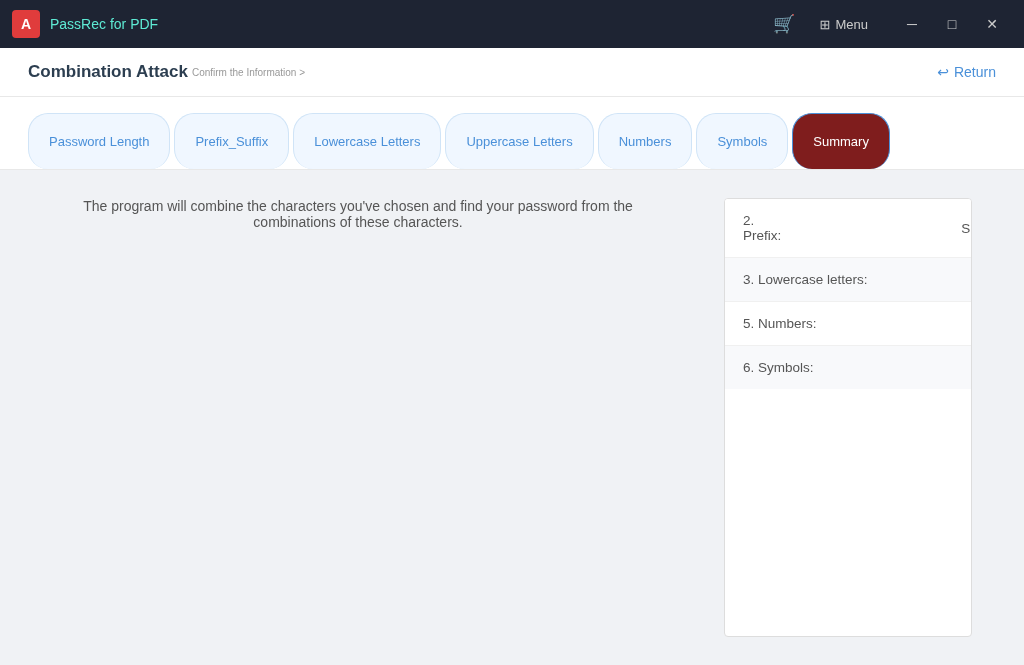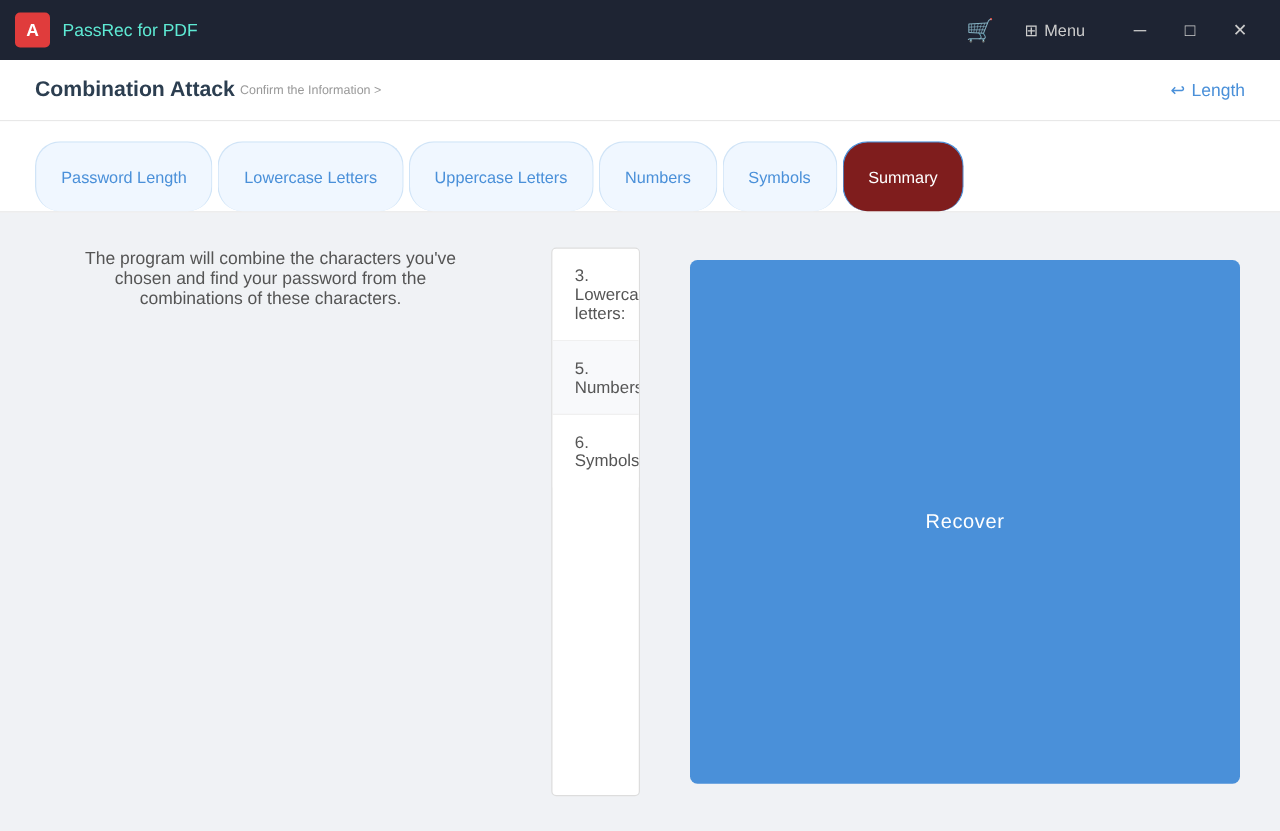--- a/index.html
+++ b/index.html
@@ -261,54 +261,56 @@
 
 <div class="main-content">
 
   <div class="top-bar">
     <div class="breadcrumb">
       <span class="breadcrumb-main">Combination Attack</span>
       <span class="breadcrumb-sub">Confirm the Information &gt;</span>
     </div>
     <div class="return-btn">
       <span>↩</span>
-      <span>Length</span>
+      <span>Return</span>
     </div>
   </div>
 
   <div class="tabs-bar">
     <div class="tab">Password Length</div>
+    <div class="tab">Prefix_Suffix</div>
     <div class="tab">Lowercase Letters</div>
     <div class="tab">Uppercase Letters</div>
     <div class="tab">Numbers</div>
     <div class="tab">Symbols</div>
     <div class="tab active">Summary</div>
   </div>
 
   <div class="content-area">
 
     <p class="description-text">The program will combine the characters you've chosen and find your password from the combinations of these characters.</p>
 
     <div class="summary-table">
 
 
+      <div class="summary-row">
+        <span>2. Prefix:</span>
+        <span class="suffix-label">Suffix:</span>
+      </div>
 
       <div class="summary-row">
         <span>3. Lowercase letters:</span>
       </div>
 
 
       <div class="summary-row">
         <span>5. Numbers:</span>
       </div>
 
       <div class="summary-row">
         <span>6. Symbols:</span>
       </div>
 
     </div>
 
-    <div class="recover-section">
-      <button class="recover-btn">Recover</button>
-    </div>
 
   </div>
 </div>
 
 </body></html>

